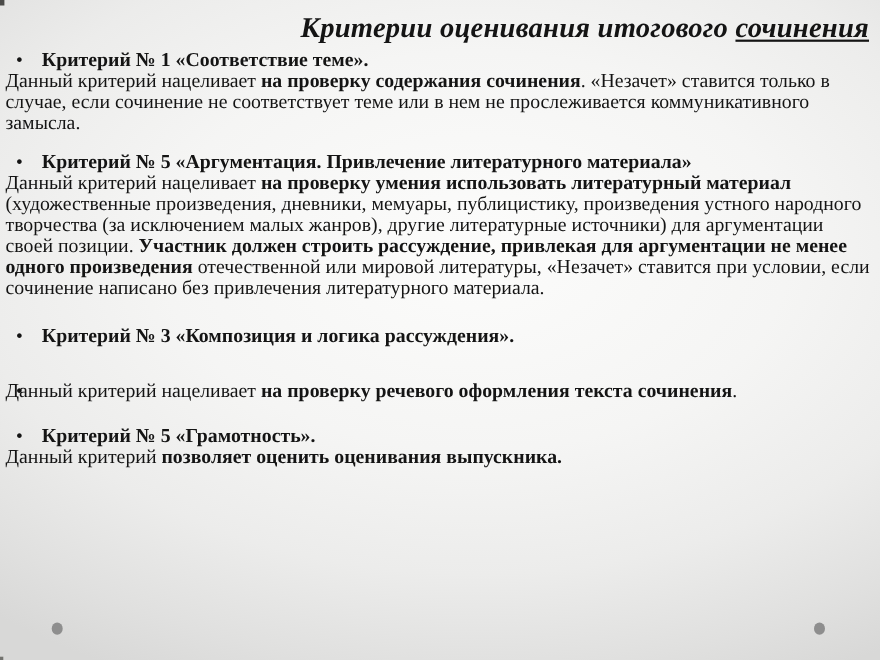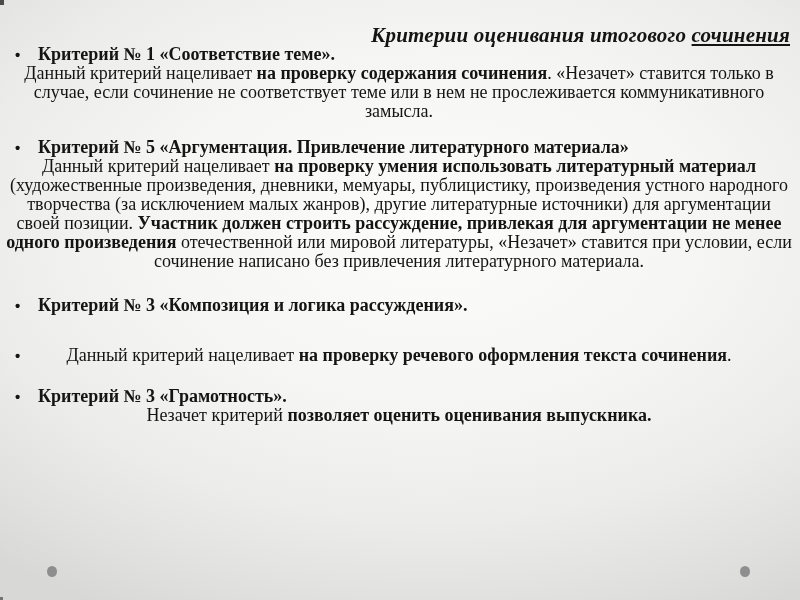--- a/index.html
+++ b/index.html
@@ -8,23 +8,23 @@
     width: 800px;
     height: 600px;
     overflow: hidden;
     background: radial-gradient(ellipse 85% 72% at 54% 38%,
                 #fcfcfb 0%, #f5f5f4 42%, #ececeb 68%, #e0e0df 88%, #d8d8d7 100%);
     font-family: "Liberation Serif", "DejaVu Serif", serif;
     color: #141414;
   }
   .title {
     position: absolute;
-    top: 23px;
+    top: 11px;
     right: 10px;
-    font-size: 21px;
+    font-size: 26px;
     font-weight: bold;
     font-style: italic;
     letter-spacing: 0.2px;
     white-space: nowrap;
   }
   .title .u { text-decoration: underline; }
   .content {
     position: absolute;
     top: 45px;
     left: 5px;
@@ -40,21 +40,21 @@
     font-weight: bold;
     line-height: 19px;
   }
   .bullet {
     position: absolute;
     left: 10px;
     top: 0;
     font-size: 15px;
     font-family: "Liberation Sans", "DejaVu Sans", sans-serif;
   }
-  .para { margin: 0; text-align: center; }
+  .para { margin: 0; }
   .para .bold { font-weight: bold; }
   #sections section:nth-of-type(2) { margin-top: 17px; }
   #sections section:nth-of-type(3) { margin-top: 25px; }
   #sections section:nth-of-type(4) { margin-top: 31px; }
   #sections section:nth-of-type(5) { margin-top: 22px; }
   .dot {
     position: absolute;
     top: 566px;
     width: 10px;
     height: 11px;
@@ -88,22 +88,22 @@
   <section class="section">
     <h2 class="heading"><span class="bullet">•</span><span class="heading-text">Критерий № 3 «Композиция и логика рассуждения».</span></h2>
   </section>
 
   <section class="section">
     <h2 class="heading"><span class="bullet">•</span></h2>
     <p class="para"><span class="regular">Данный критерий нацеливает </span><span class="bold">на проверку речевого оформления текста сочинения</span><span class="regular">.</span></p>
   </section>
 
   <section class="section">
-    <h2 class="heading"><span class="bullet">•</span><span class="heading-text">Критерий № 3 «Грамотность».</span></h2>
-    <p class="para"><span class="regular">Незачет критерий </span><span class="bold">позволяет оценить оценивания выпускника.</span></p>
+    <h2 class="heading"><span class="bullet">•</span><span class="heading-text">Критерий № 5 «Грамотность».</span></h2>
+    <p class="para"><span class="regular">Данный критерий </span><span class="bold">позволяет оценить оценивания выпускника.</span></p>
   </section>
 </div>
 
   <div class="dot dot-left"></div>
   <div class="dot dot-right"></div>
 
   <div class="corner-mark top-left"></div>
   <div class="corner-mark bottom-left"></div>
 
 </div>

